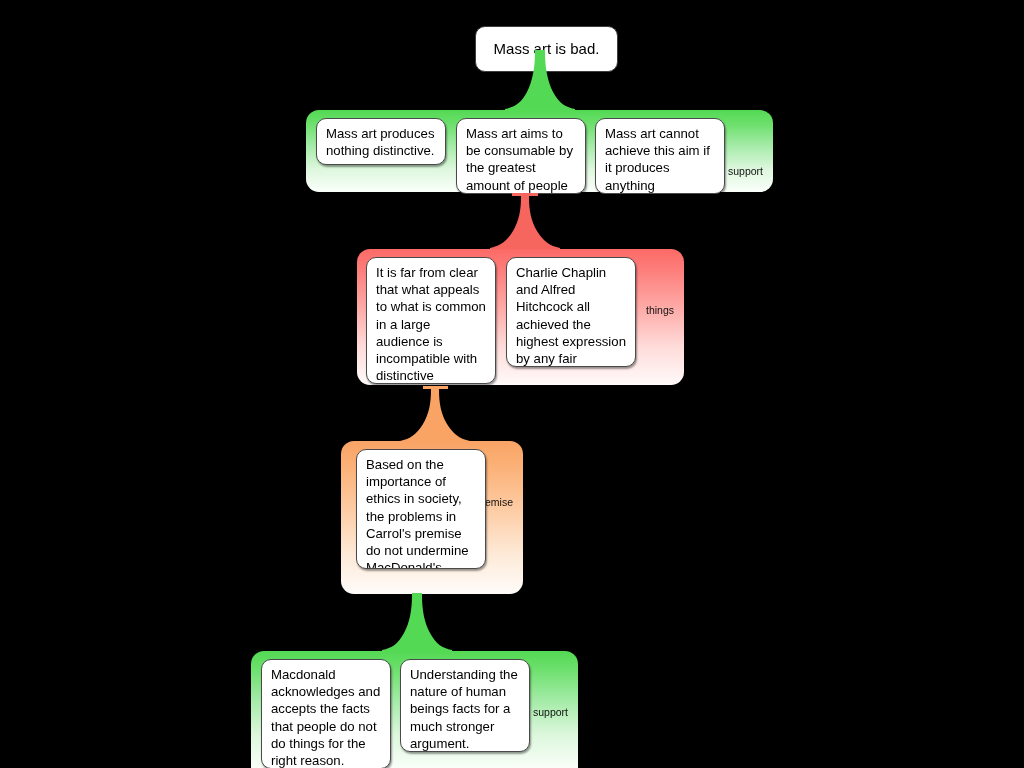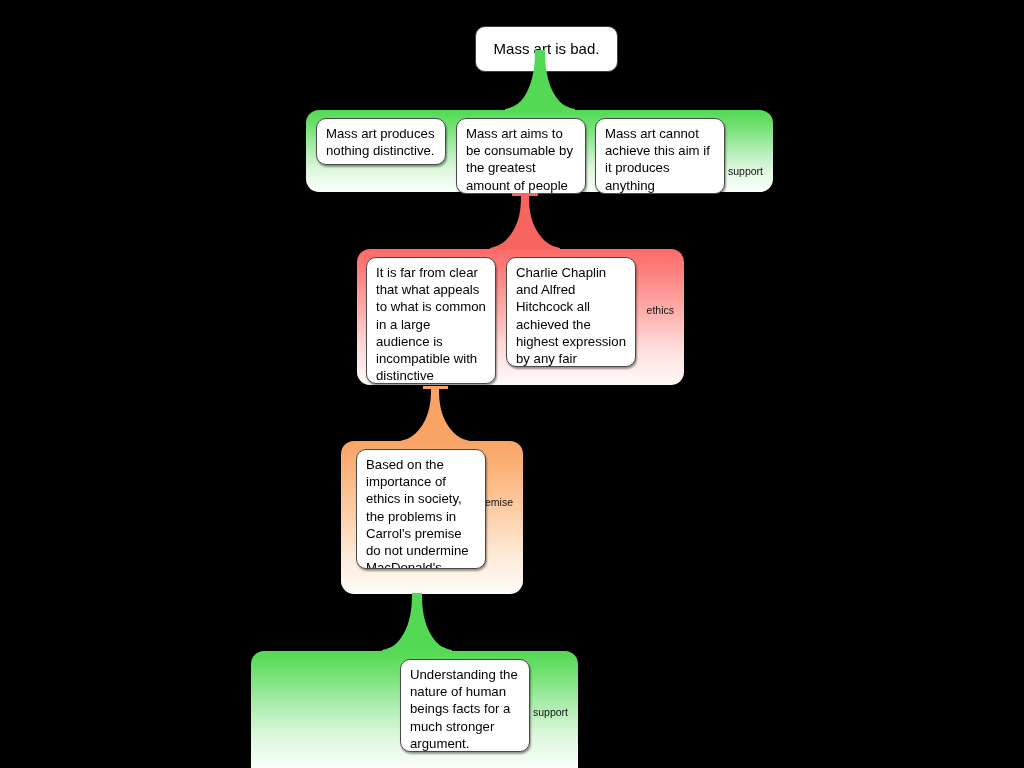--- a/index.html
+++ b/index.html
@@ -127,21 +127,21 @@
       <path d="M31 2 L39 2 L39 4
                C39 17 41 28 47 38
                C53 48 60 53 70 55
                L70 58 L0 58 L0 55
                C10 53 17 48 23 38
                C29 28 31 17 31 4 Z" fill="#f7655f"></path>
     </svg>
   </div>
 
   <div class="group oppose" style="left:357px; top:249px; width:327px; height:136px;">
-    <span class="group-label">ethics</span>
+    <span class="group-label">things</span>
   </div>
   <div class="card" style="left:366px; top:257px; width:130px; height:127px;">
     <span>It is far from clear that what appeals to what is common in a large audience is incompatible with distinctive expressivity.</span>
   </div>
   <div class="card" style="left:506px; top:257px; width:130px; height:110px;">
     <span>Charlie Chaplin and Alfred Hitchcock all achieved the highest expression by any fair counting.</span>
   </div>
 
   <div class="connector" style="left:400px; top:386px; width:70px; height:58px;">
     <svg width="70" height="58" viewBox="0 0 70 58">
@@ -170,17 +170,20 @@
                L70 60 L0 60 L0 57
                C10 55 16 51 22 40
                C28 29 30 16 30 2 Z" fill="#53d953"></path>
     </svg>
   </div>
 
   <div class="group support" style="left:251px; top:651px; width:327px; height:136px;
               background: linear-gradient(to bottom, #53d953 0%, #6ee06e 14%, #a8ecab 38%, #ddf7dd 62%, #fbfffb 88%);">
     <span class="group-label">support</span>
   </div>
+  <div class="card" style="left:261px; top:659px; width:130px; height:110px;">
+    <span>Macdonald acknowledges and accepts the facts that people do not do things for the right reason.</span>
+  </div>
   <div class="card" style="left:400px; top:659px; width:130px; height:93px;">
     <span>Understanding the nature of human beings facts for a much stronger argument.</span>
   </div>
 
 </div>
 
 </body></html>

